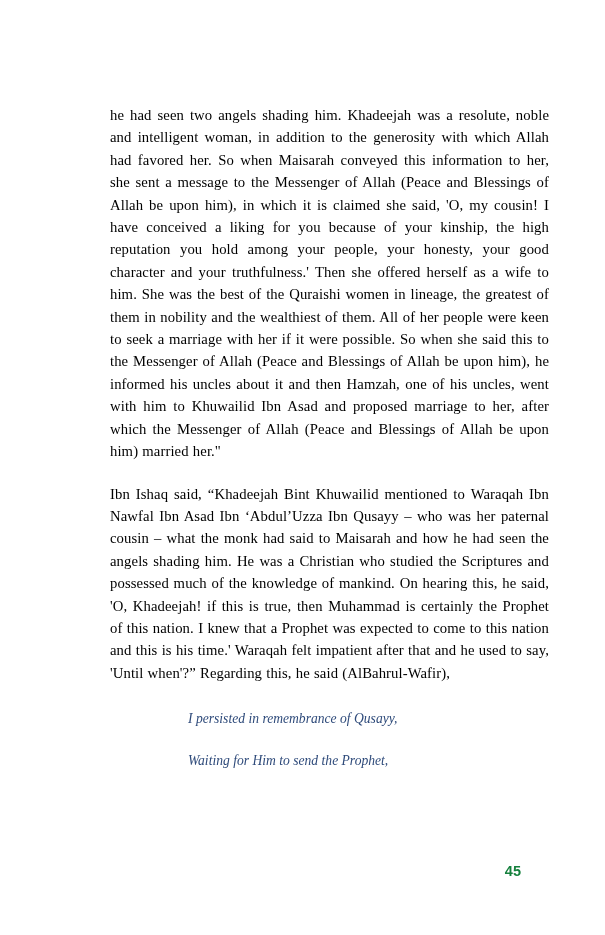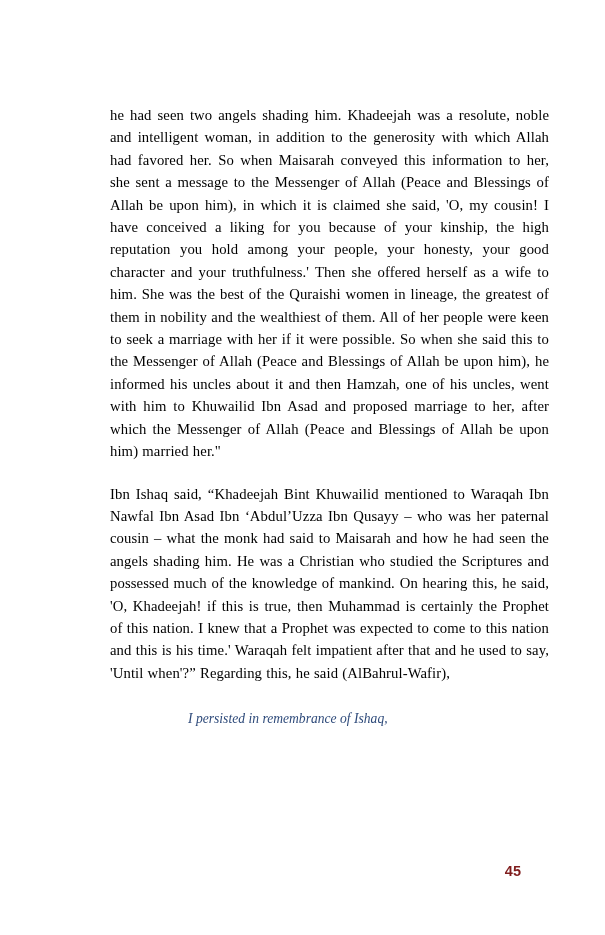--- a/index.html
+++ b/index.html
@@ -50,31 +50,32 @@
   .verse-line:last-child {
     margin-bottom: 0;
   }
   .page-number {
     position: absolute;
     right: 84px;
     bottom: 56px;
     font-size: 14.5px;
     font-family: "Liberation Sans", sans-serif;
     font-weight: bold;
-    color: #7f1d1d;
+    color: #15803d;
   }
 </style>
 </head>
 <body>
 
 <div class="page">
 
   <p class="para">he had seen two angels shading him. Khadeejah was a resolute, noble and intelligent woman, in addition to the generosity with which Allah had favored her. So when Maisarah conveyed this information to her, she sent a message to the Messenger of Allah (Peace and Blessings of Allah be upon him), in which it is claimed she said, 'O, my cousin! I have conceived a liking for you because of your kinship, the high reputation you hold among your people, your honesty, your good character and your truthfulness.' Then she offered herself as a wife to him. She was the best of the Quraishi women in lineage, the greatest of them in nobility and the wealthiest of them. All of her people were keen to seek a marriage with her if it were possible. So when she said this to the Messenger of Allah (Peace and Blessings of Allah be upon him), he informed his uncles about it and then Hamzah, one of his uncles, went with him to Khuwailid Ibn Asad and proposed marriage to her, after which the Messenger of Allah (Peace and Blessings of Allah be upon him) married her."</p>
 
   <p class="para">Ibn Ishaq said, “Khadeejah Bint Khuwailid mentioned to Waraqah Ibn Nawfal Ibn Asad Ibn ‘Abdul’Uzza Ibn Qusayy – who was her paternal cousin – what the monk had said to Maisarah and how he had seen the angels shading him. He was a Christian who studied the Scriptures and possessed much of the knowledge of mankind. On hearing this, he said, 'O, Khadeejah! if this is true, then Muhammad is certainly the Prophet of this nation. I knew that a Prophet was expected to come to this nation and this is his time.' Waraqah felt impatient after that and he used to say, 'Until when'?” Regarding this, he said (AlBahrul-Wafir),</p>
 
   <div class="verse-block">
-    <div class="verse-line">I persisted in remembrance of Ishaq,</div>
+    <div class="verse-line">I persisted in remembrance of Qusayy,</div>
+    <div class="verse-line">Waiting for Him to send the Prophet,</div>
   </div>
 
   <div class="page-number">45</div>
 
 </div>
 
 </body></html>

